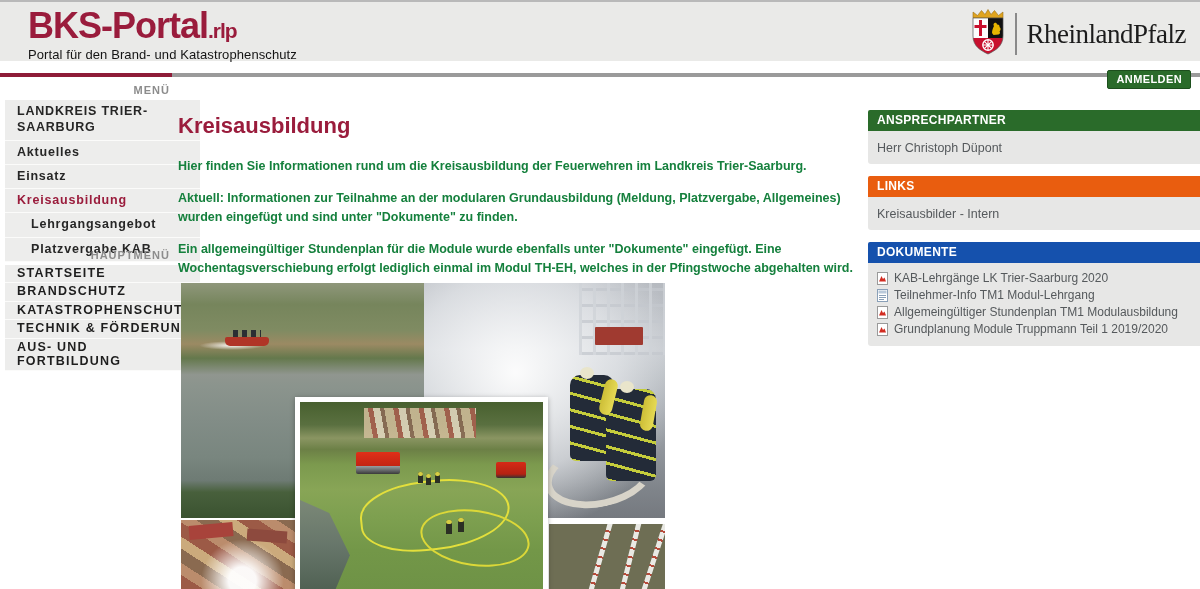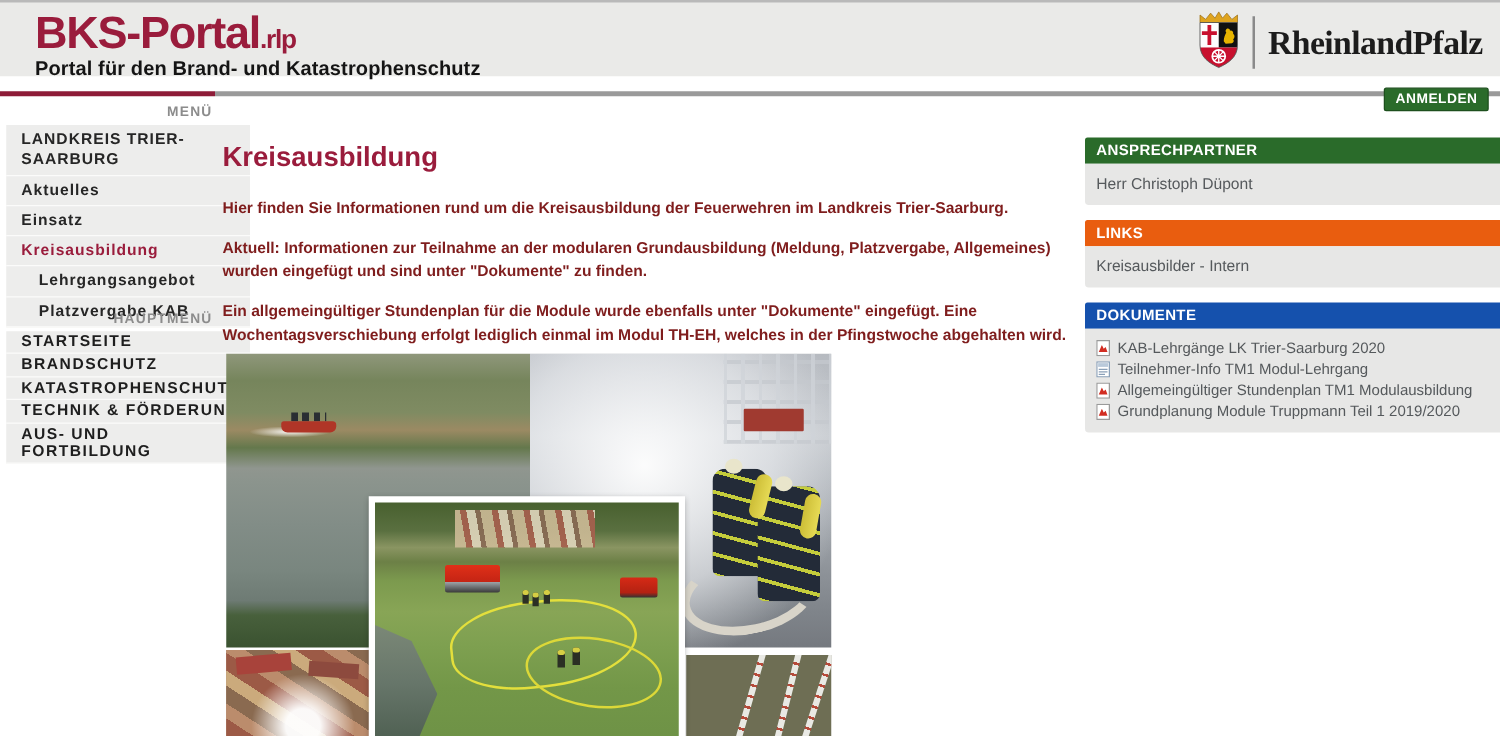--- a/index.html
+++ b/index.html
@@ -7,25 +7,25 @@
   body { font-family: "Liberation Sans", sans-serif; }
   .page { position:relative; width:1200px; height:589px; background:#fff; overflow:hidden; }
 
   
   .header { position:absolute; top:0; left:0; width:1200px; height:61px;
             background:#eaeae8; border-top:2px solid #b9b9b9; }
   .logo { position:absolute; left:28px; top:6px; cursor:pointer; }
   .logo-line1 { font-weight:bold; color:#9a1c3c; letter-spacing:-1px; line-height:1; }
   .logo-main { font-size:36px; }
   .logo-suffix { font-size:21px; }
-  .logo-sub { font-size:16px; font-weight:bold; color:#141414; margin-top:3px; letter-spacing:0.1px; }
+  .logo-sub { font-size:13px; font-weight:normal; color:#141414; margin-top:3px; letter-spacing:0.1px; }
 
   .state-logo { position:absolute; right:14px; top:8px; height:48px; display:flex; align-items:center; }
   .state-sep { width:2px; height:42px; background:#8a8a8a; margin:0 10px 0 9px; }
-  .state-name { font-family:"Liberation Serif", serif; font-size:27px; color:#1c1c1c; letter-spacing:-0.5px;font-weight:bold; }
+  .state-name { font-family:"Liberation Serif", serif; font-size:27px; color:#1c1c1c; letter-spacing:-0.5px; }
 
   .divider-maroon { position:absolute; top:73px; left:0; width:172px; height:4px; background:#8e1c38; }
   .divider-gray   { position:absolute; top:73px; left:172px; width:1028px; height:4px; background:#9a9a9a; }
 
   
   .anmelden { position:absolute; top:70px; right:9px; background:#2a6b2a; color:#fff;
               font-size:11px; font-weight:bold; letter-spacing:0.4px; padding:2px 8px 3px;
               border:1px solid #1d4f1d; border-radius:2px; cursor:pointer; }
 
   
@@ -37,21 +37,21 @@
                line-height:1.3; cursor:pointer; }
   .menu-item.active { color:#9a1c3c; }
   .menu-item.sub { padding-left:26px; }
   .hm-item { display:block; padding:1px 8px 2px 12px; font-size:12.5px; font-weight:bold;
              color:#1e1e1e; letter-spacing:1.2px; border-bottom:1px solid #fbfbfa;
              line-height:1.15; cursor:pointer; }
 
   
   .page-title { position:absolute; left:178px; top:113px; font-size:22px; font-weight:bold; color:#9a1c3c; }
   .content-text { position:absolute; left:178px; top:157px; width:678px; }
-  .content-text p { font-size:12.5px; font-weight:bold; color:#7f1d1d; line-height:1.52; margin-bottom:13px; }
+  .content-text p { font-size:12.5px; font-weight:bold; color:#15803d; line-height:1.52; margin-bottom:13px; }
 
   
   .aside { position:absolute; left:868px; top:110px; width:354px; }
   .box { margin-bottom:12px; }
   .box-header { padding:3px 9px 4px; color:#fff; font-weight:bold; font-size:12px;
                 letter-spacing:0.3px; border-radius:2px 2px 0 0; }
   .box-header.green  { background:#2a6b2a; }
   .box-header.orange { background:#e95d0f; }
   .box-header.blue   { background:#1551ad; }
   .box-body { background:#e7e7e6; padding:7px 9px 8px; border-radius:0 0 3px 3px; }

